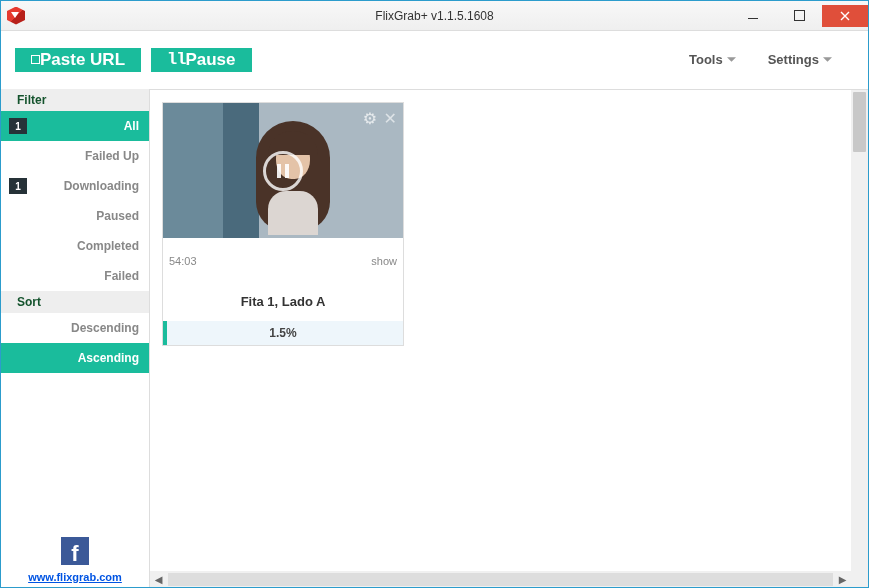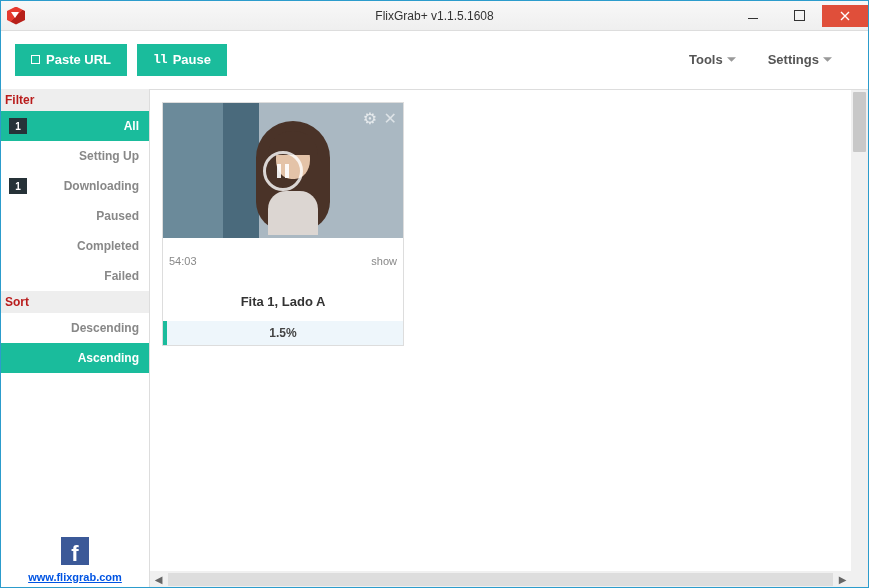--- a/index.html
+++ b/index.html
@@ -8,30 +8,30 @@
 .appicon { width: 18px; height: 18px; background: linear-gradient(135deg,#e63a2f 50%,#b8201a 50%); clip-path: polygon(50% 0,100% 25%,100% 75%,50% 100%,0 75%,0 25%); margin-right: 6px; position:relative;}
 .appicon::after{content:"";position:absolute;left:4px;top:5px;width:0;height:0;border-left:4px solid transparent;border-right:4px solid transparent;border-top:6px solid #fff;}
 .title { position: absolute; left: 50%; transform: translateX(-50%); color:#333; font-size:12px; }
 .winbtns { margin-left: auto; display: flex; }
 .winbtn { width: 46px; height: 22px; display:flex; align-items:center; justify-content:center; font-size:12px; color:#333; }
 .winbtn.close { background:#e04f3a; color:#fff; width:46px; height:22px;}
 .winbtn.min::before{content:"";width:10px;border-top:1px solid #333;margin-top:6px;}
 .winbtn.max::before{content:"";width:9px;height:9px;border:1px solid #333;}
 .winbtn.close svg{width:10px;height:10px;}
 .toolbar { height: 58px; background:#fff; display:flex; align-items:center; padding:10px 14px; gap:10px; border-bottom:1px solid #fff;}
-.btn { height:32px; background:#1abc9c; color:#fff; font-weight:600; font-size:13px; padding:0 16px; display:flex; align-items:center; gap:6px; cursor:pointer; }
+.btn { height:24px; background:#1abc9c; color:#fff; font-weight:600; font-size:17px; padding:0 16px; display:flex; align-items:center; cursor:pointer; }
 .btn.dl{background:#1abc9c;}
 .btn .sq{width:9px;height:9px;border:1.5px solid #fff;}
 .btn .pbars{font-family:Liberation Mono, monospace;letter-spacing:-1px;}
 .spacer{flex:1;}
 .menu{color:#555;font-size:13px;font-weight:600;display:flex;align-items:center;gap:4px;margin-right:22px;cursor:pointer;text-align:right;}
 .menu svg{width:9px;height:6px;fill:#999;}
 .body{display:flex;height:499px;}
 .sidebar{width:148px;background:#fff;display:flex;flex-direction:column;}
-.shead{background:#eee;color:#b91c1c;font-weight:600;padding:4px 4px;font-size:12px;}
+.shead{background:#eee;color:#14532d;font-weight:600;padding:4px 16px;font-size:12px;}
 .sitem{height:30px;display:flex;align-items:center;justify-content:flex-end;padding-right:10px;color:#888;font-weight:600;font-size:12px;cursor:pointer;position:relative;}
 .sitem.active{background:#1abc9c;color:#fff;}
 .badge{position:absolute;left:8px;background:#263238;color:#fff;width:18px;height:16px;font-size:10px;display:flex;align-items:center;justify-content:center;}
 .sidefoot{margin-top:auto;text-align:center;padding:8px 0 4px;}
 .fb{width:28px;height:28px;background:#3b5998;margin:0 auto 4px;display:flex;align-items:flex-end;justify-content:center;}
 .fb span{color:#fff;font-weight:800;font-size:22px;line-height:22px;font-family:Arial;}
 .link{color:#0054e3;font-size:11px;text-decoration:underline;font-weight:600;}
 .content{flex:1;border-left:1px solid #ddd;border-top:1px solid #ddd;position:relative;background:#fff;}
 .cards{padding:12px;}
 .card{width:242px;border:1px solid #ddd;background:#fff;}
@@ -98,21 +98,21 @@
 </div>
 
 <div class="body">
   <div class="sidebar">
     <div class="shead">Filter</div>
     <div class="sitem active">
       <span class="badge">1</span>
       <span>All</span>
     </div>
     <div class="sitem">
-      <span>Setting Up</span>
+      <span>Failed Up</span>
     </div>
     <div class="sitem">
       <span class="badge">1</span>
       <span>Downloading</span>
     </div>
     <div class="sitem">
       <span>Paused</span>
     </div>
     <div class="sitem">
       <span>Completed</span>

